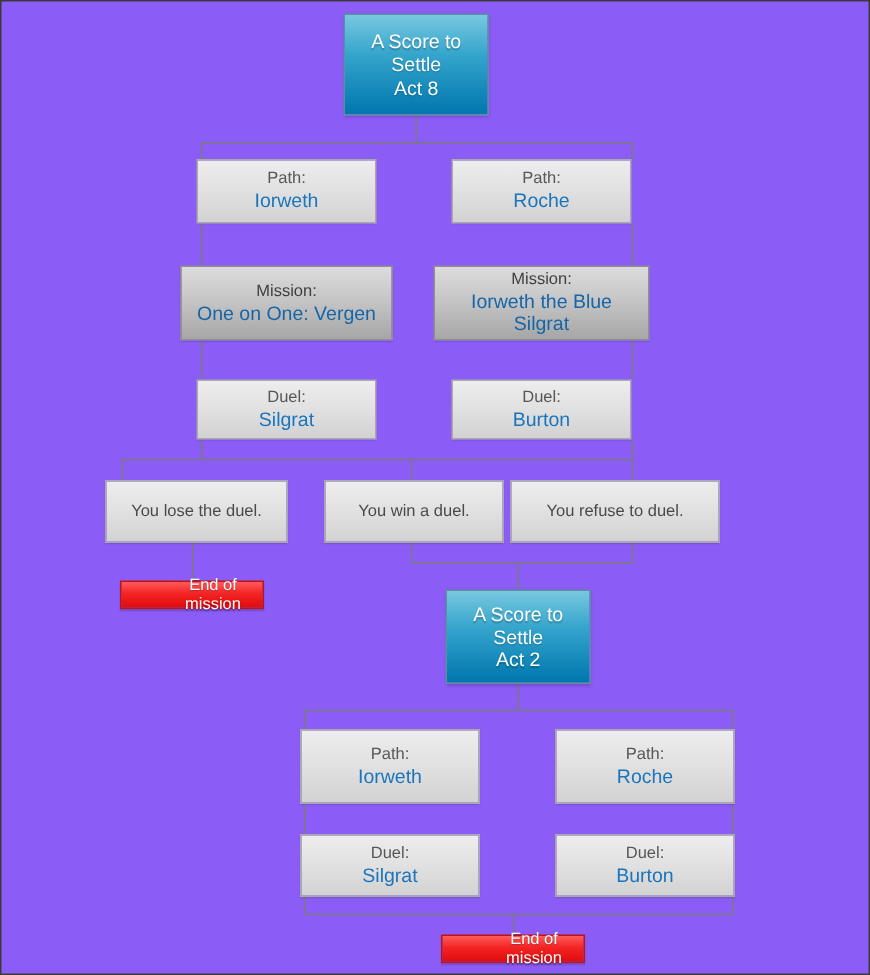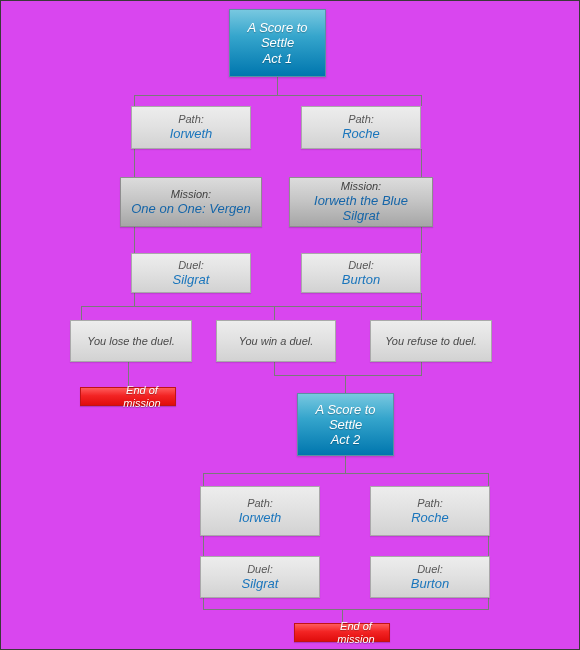--- a/index.html
+++ b/index.html
@@ -7,25 +7,24 @@
     padding: 0;
     background: #ffffff;
   }
   body {
     font-family: "Liberation Sans", sans-serif;
   }
   #page {
     position: relative;
     width: 580px;
     height: 650px;
-    background: #d946ef;
+    background: #8b5cf6;
     border: 1px solid #3a3a3a;
     box-sizing: border-box;
     overflow: hidden;
-    font-style: italic;
   }
   #canvas {
     position: absolute;
     left: 0; top: 0;
     width: 578px;
     height: 648px;
   }
   
   .conn {
     position: absolute;
@@ -143,21 +142,21 @@
     <div class="conn v" style="left:487px; top:535px; height:20px;"></div>
 
     <div class="conn v" style="left:202px; top:597px; height:11px;"></div>
     <div class="conn v" style="left:487px; top:597px; height:11px;"></div>
     <div class="conn h" style="left:202px; top:608px; width:286px;"></div>
     <div class="conn v" style="left:341px; top:608px; height:14px;"></div>
 
     <div class="node blue" style="left:228px; top:8px; width:97px; height:68px;">
       <span class="acttext">A Score to</span>
       <span class="acttext">Settle</span>
-      <span class="acttext">Act 1</span>
+      <span class="acttext">Act 8</span>
     </div>
 
     <div class="node gray" style="left:130px; top:105px; width:120px; height:43px;">
       <span class="kicker">Path:</span>
       <span class="value">Iorweth</span>
     </div>
 
     <div class="node gray" style="left:300px; top:105px; width:120px; height:43px;">
       <span class="kicker">Path:</span>
       <span class="value">Roche</span>
@@ -185,21 +184,21 @@
     </div>
 
     <div class="node gray" style="left:215px; top:319px; width:120px; height:42px;">
       <span class="plain">You win a duel.</span>
     </div>
 
     <div class="node gray" style="left:69px; top:319px; width:122px; height:42px;">
       <span class="plain">You lose the duel.</span>
     </div>
 
-    <div class="node gray" style="left:369px; top:319px; width:122px; height:42px;">
+    <div class="node gray" style="left:339px; top:319px; width:140px; height:42px;">
       <span class="plain">You refuse to duel.</span>
     </div>
 
     <div class="node red" style="left:79px; top:386px; width:96px; height:19px;">
       <span class="endtext">End of mission</span>
     </div>
 
     <div class="node blue" style="left:296px; top:392px; width:97px; height:63px;">
       <span class="acttext">A Score to</span>
       <span class="acttext">Settle</span>

